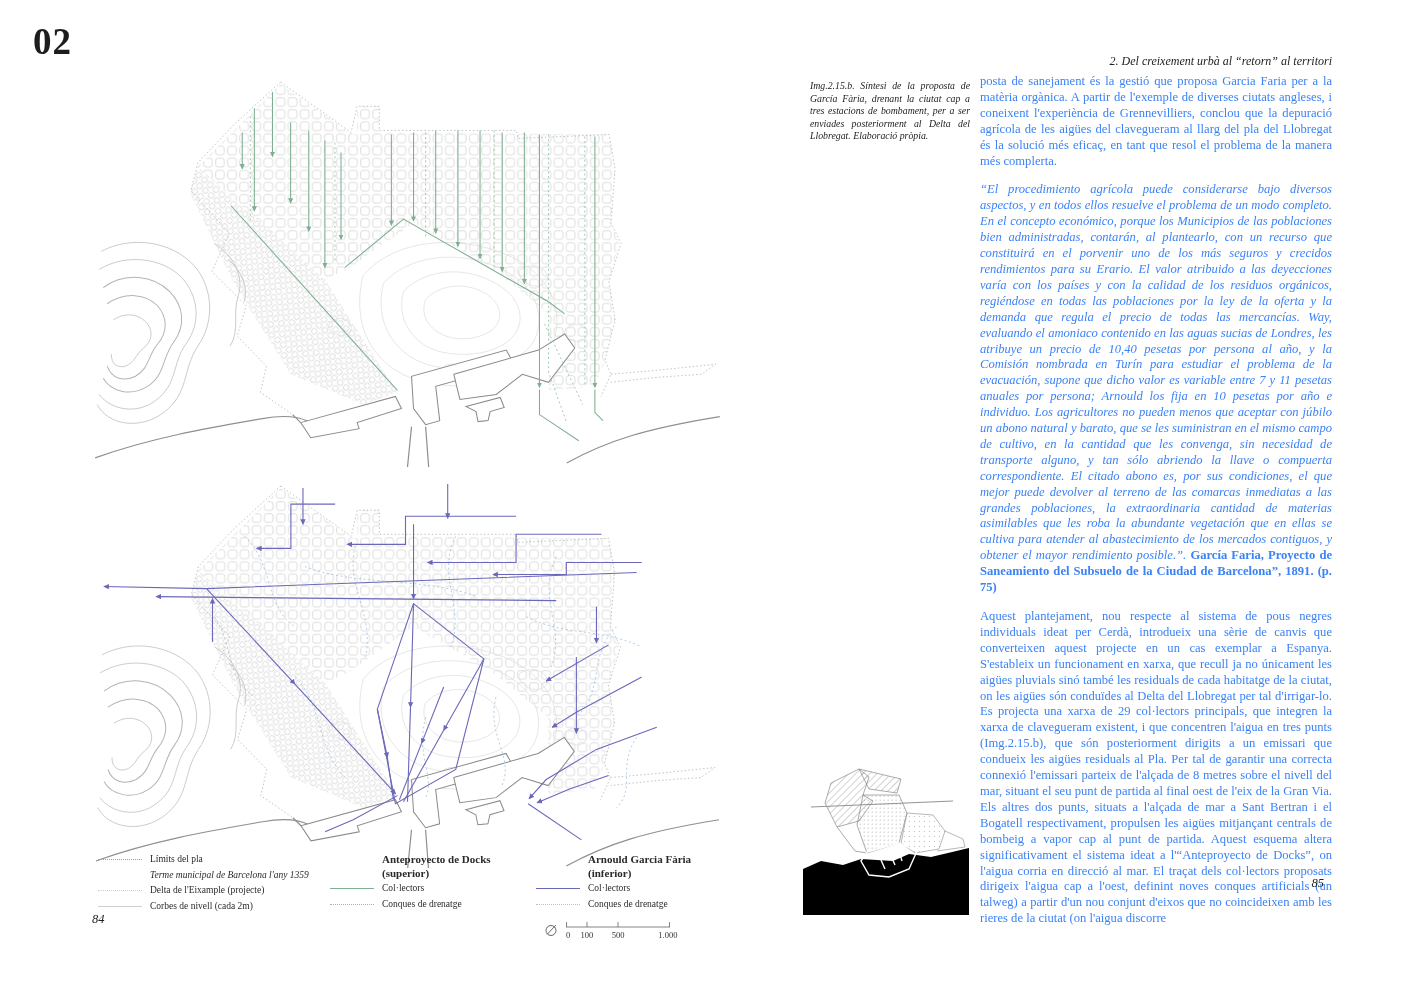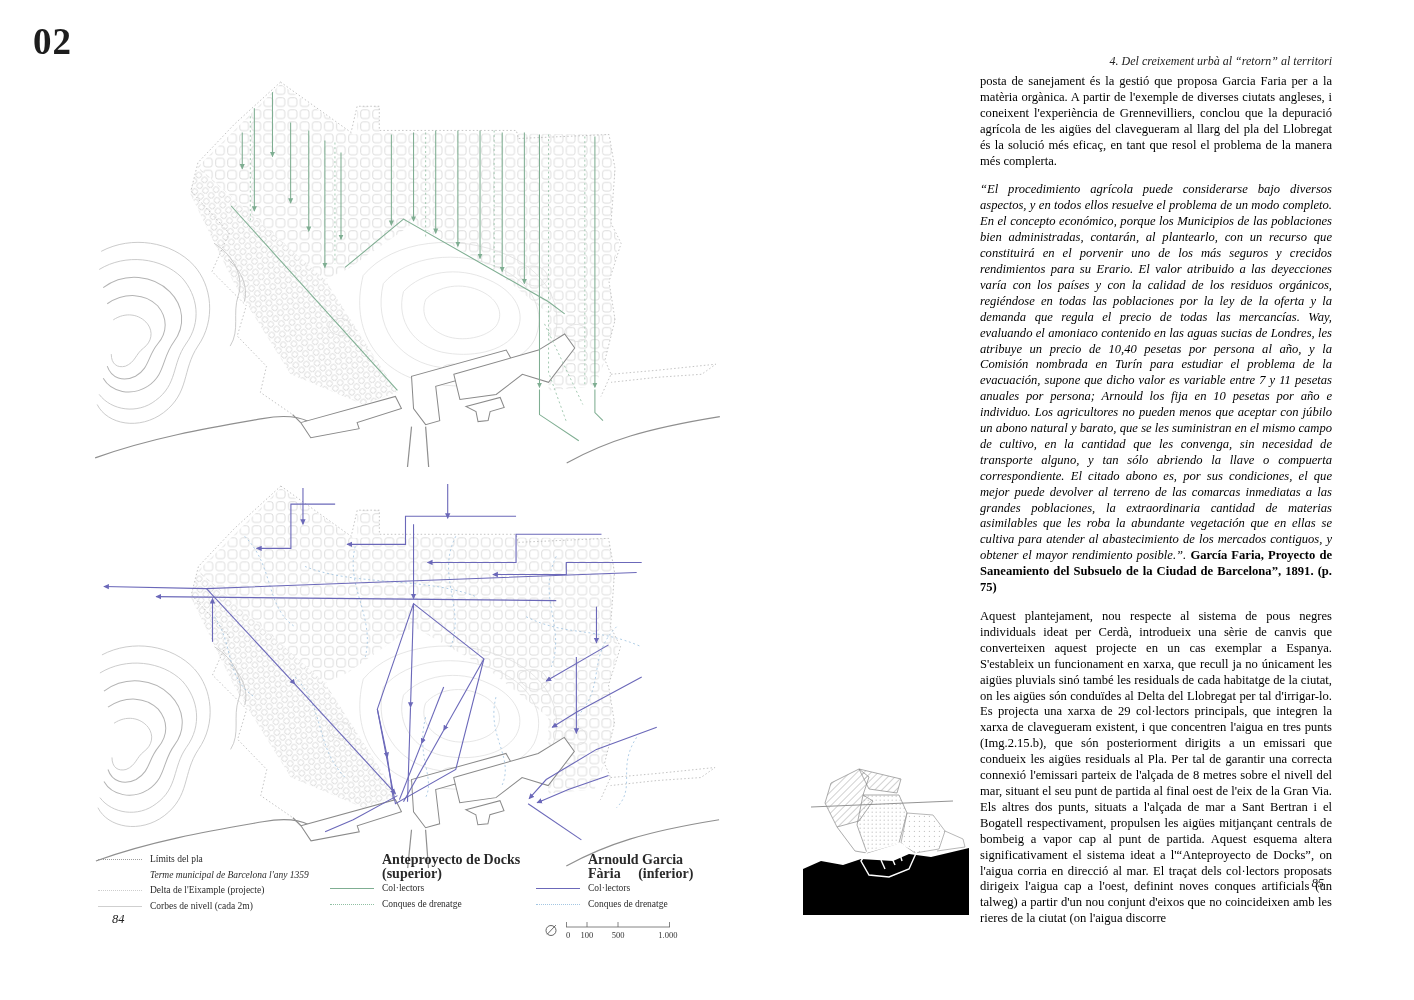--- a/index.html
+++ b/index.html
@@ -12,47 +12,47 @@
   .map-bottom{left:93px;top:476px;width:630px;height:392px;}
   
   .legend{position:absolute;left:98px;top:853px;width:610px;font-size:9.5px;line-height:13.5px;color:#2a2a2a;}
   .legend-col{position:absolute;top:0;}
   .legend-col.c1{left:0;width:225px;}
   .legend-col.c2{left:232px;width:205px;}
   .legend-col.c3{left:438px;width:175px;}
   .legend-row{display:flex;align-items:center;margin-bottom:2px;}
   .legend-row .sample{width:44px;margin-right:8px;flex:0 0 44px;}
   .legend-row .nosample{width:52px;flex:0 0 52px;}
-  .legend-title{font-weight:bold;font-size:14px;margin:0 0 2px 52px;}
+  .legend-title{font-weight:bold;font-size:11px;margin:0 0 2px 52px;}
   .legend-title .reg{font-weight:bold;padding-left:14px;}
   .s-dot-gray{border-top:1px dotted #9d9d9d;}
   .s-dot-lgray{border-top:1px dotted #cdcdcd;}
   .s-solid-lgray{border-top:1px solid #cfcfcf;}
   .s-solid-green{border-top:1.6px solid #7fae92;}
   .s-dot-green{border-top:1.4px dotted #8fbfa2;}
   .s-solid-blue{border-top:1.6px solid #6b68b9;}
   .s-dot-blue{border-top:1.4px dotted #a3c6e2;}
   .legend .it{font-style:italic;}
   .scalebar-row{display:flex;align-items:flex-start;margin-top:10px;margin-left:8px;}
   .north-icon{margin-right:8px;margin-top:2px;}
   .scalebar{position:relative;width:104px;height:22px;}
   .scalebar svg{display:block;}
   .scalebar .tick-label{position:absolute;top:8px;transform:translateX(-50%);font-size:8.5px;color:#333;}
   .page-num{position:absolute;font-style:italic;font-size:12.5px;color:#222;}
-  .page-num.left{left:112px;top:912px;text-align:center;}
+  .page-num.left{left:92px;top:912px;text-align:center;}
   .page-num.right{left:1284px;top:876px;width:40px;text-align:right;}
   
   .running-header{position:absolute;left:980px;top:54px;width:352px;text-align:right;
                   font-style:italic;font-size:12px;color:#222;}
   .caption-col{position:absolute;left:810px;top:80px;width:160px;font-size:9.8px;line-height:12.6px;
                font-style:italic;text-align:justify;color:#222;}
   .caption-col p{margin:0 0 11px 0;}
   .thumb-map{position:absolute;left:803px;top:755px;width:166px;height:160px;}
   .body-col{position:absolute;left:980px;top:74px;width:352px;font-size:12.6px;line-height:15.9px;
-            text-align:justify;color:#000000;}
+            text-align:justify;color:#3b82f6;}
   .body-col p{margin:0 0 13px 0;}
   .body-col .quote{font-style:italic;}
   .body-col .quote .attr{font-style:normal;font-weight:bold;}
   
   .boundary{fill:none;stroke:#b5b5b5;stroke-width:.8;stroke-dasharray:1.5 2.2;}
   .contour-c{fill:none;stroke:#e0e0e0;stroke-width:.8;}
   .contour-m{fill:none;stroke:#c6c6c6;stroke-width:.9;}
   .contour-m2{fill:none;stroke:#b4b4b4;stroke-width:1;}
   .coast{fill:none;stroke:#8f8f8f;stroke-width:1.2;}
   .dock{fill:#ffffff;stroke:#8a8a8a;stroke-width:1;}
@@ -277,23 +277,24 @@
           <span class="tick-label" style="left:20%">100</span>
           <span class="tick-label" style="left:50%">500</span>
           <span class="tick-label" style="left:98%">1.000</span>
         </div>
       </div>
     </div>
   </div>
 
   <div class="page-num left">84</div>
 
-  <div class="running-header">4. Del creixement urbà al “retorn” al territori</div>
+  <div class="running-header">2. Del creixement urbà al “retorn” al territori</div>
 
   <div class="caption-col">
+    <p>Img.2.15.b. Síntesi de la proposta de García Fària, drenant la ciutat cap a tres estacions de bombament, per a ser enviades posteriorment al Delta del Llobregat. Elaboració pròpia.</p>
   </div>
 
   <div class="body-col">
     <p>posta de sanejament és la gestió que proposa Garcia Faria per a la matèria orgànica. A partir de l'exemple de diverses ciutats angleses, i coneixent l'experiència de Grennevilliers, conclou que la depuració agrícola de les aigües del clavegueram al llarg del pla del Llobregat és la solució més eficaç, en tant que resol el problema de la manera més complerta.</p>
     <p class="quote">
       <span>“El procedimiento agrícola puede considerarse bajo diversos aspectos, y en todos ellos resuelve el problema de un modo completo. En el concepto económico, porque los Municipios de las poblaciones bien administradas, contarán, al plantearlo, con un recurso que constituirá en el porvenir uno de los más seguros y crecidos rendimientos para su Erario. El valor atribuido a las deyecciones varía con los países y con la calidad de los residuos orgánicos, regiéndose en todas las poblaciones por la ley de la oferta y la demanda que regula el precio de todas las mercancías. Way, evaluando el amoniaco contenido en las aguas sucias de Londres, les atribuye un precio de 10,40 pesetas por persona al año, y la Comisión nombrada en Turín para estudiar el problema de la evacuación, supone que dicho valor es variable entre 7 y 11 pesetas anuales por persona; Arnould los fija en 10 pesetas por año e individuo. Los agricultores no pueden menos que aceptar con júbilo un abono natural y barato, que se les suministran en el mismo campo de cultivo, en la cantidad que les convenga, sin necesidad de transporte alguno, y tan sólo abriendo la llave o compuerta correspondiente. El citado abono es, por sus condiciones, el que mejor puede devolver al terreno de las comarcas inmediatas a las grandes poblaciones, la extraordinaria cantidad de materias asimilables que les roba la abundante vegetación que en ellas se cultiva para atender al abastecimiento de los mercados contiguos, y obtener el mayor rendimiento posible.”.</span><span class="attr"> García Faria, Proyecto de Saneamiento del Subsuelo de la Ciudad de Barcelona”, 1891. (p. 75)</span>
     </p>
     <p>Aquest plantejament, nou respecte al sistema de pous negres individuals ideat per Cerdà, introdueix una sèrie de canvis que converteixen aquest projecte en un cas exemplar a Espanya. S'estableix un funcionament en xarxa, que recull ja no únicament les aigües pluvials sinó també les residuals de cada habitatge de la ciutat, on les aigües són conduïdes al Delta del Llobregat per tal d'irrigar-lo. Es projecta una xarxa de 29 col·lectors principals, que integren la xarxa de clavegueram existent, i que concentren l'aigua en tres punts (Img.2.15.b), que són posteriorment dirigits a un emissari que condueix les aigües residuals al Pla. Per tal de garantir una correcta connexió l'emissari parteix de l'alçada de 8 metres sobre el nivell del mar, situant el seu punt de partida al final oest de l'eix de la Gran Via. Els altres dos punts, situats a l'alçada de mar a Sant Bertran i el Bogatell respectivament, propulsen les aigües mitjançant centrals de bombeig a vapor cap al punt de partida. Aquest esquema altera significativament el sistema ideat a l'“Anteproyecto de Docks”, on l'aigua corria en direcció al mar. El traçat dels col·lectors proposats dirigeix l'aigua cap a l'oest, definint noves conques artificials (un talweg) a partir d'un nou conjunt d'eixos que no coincideixen amb les rieres de la ciutat (on l'aigua discorre</p>
   </div>
 

